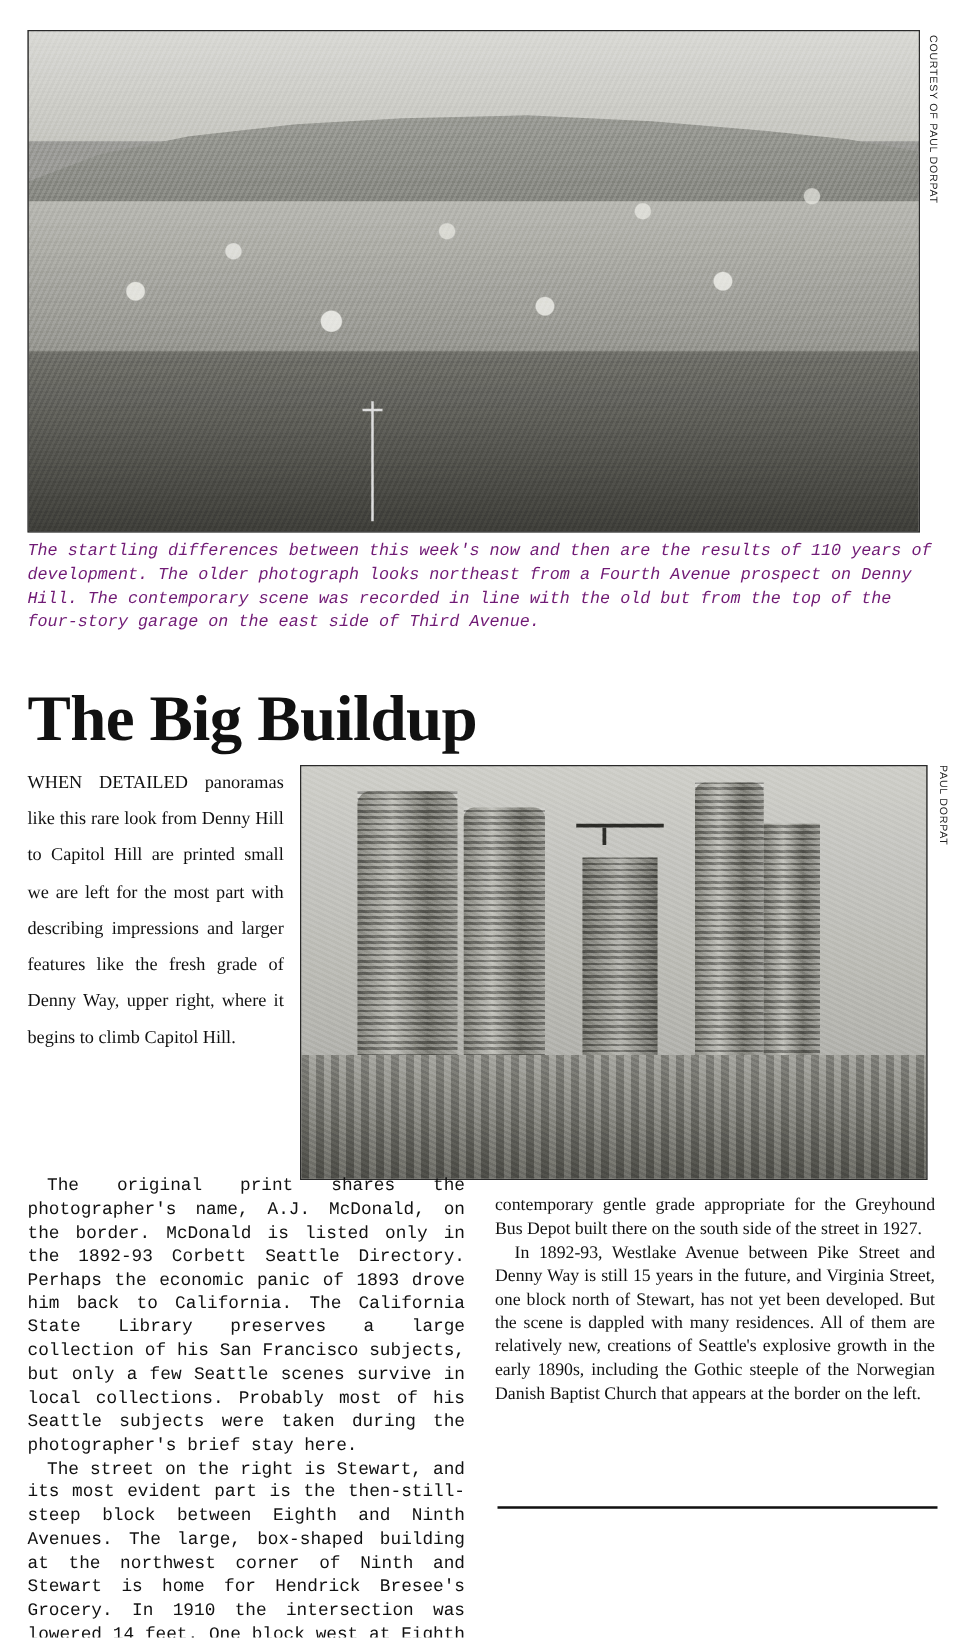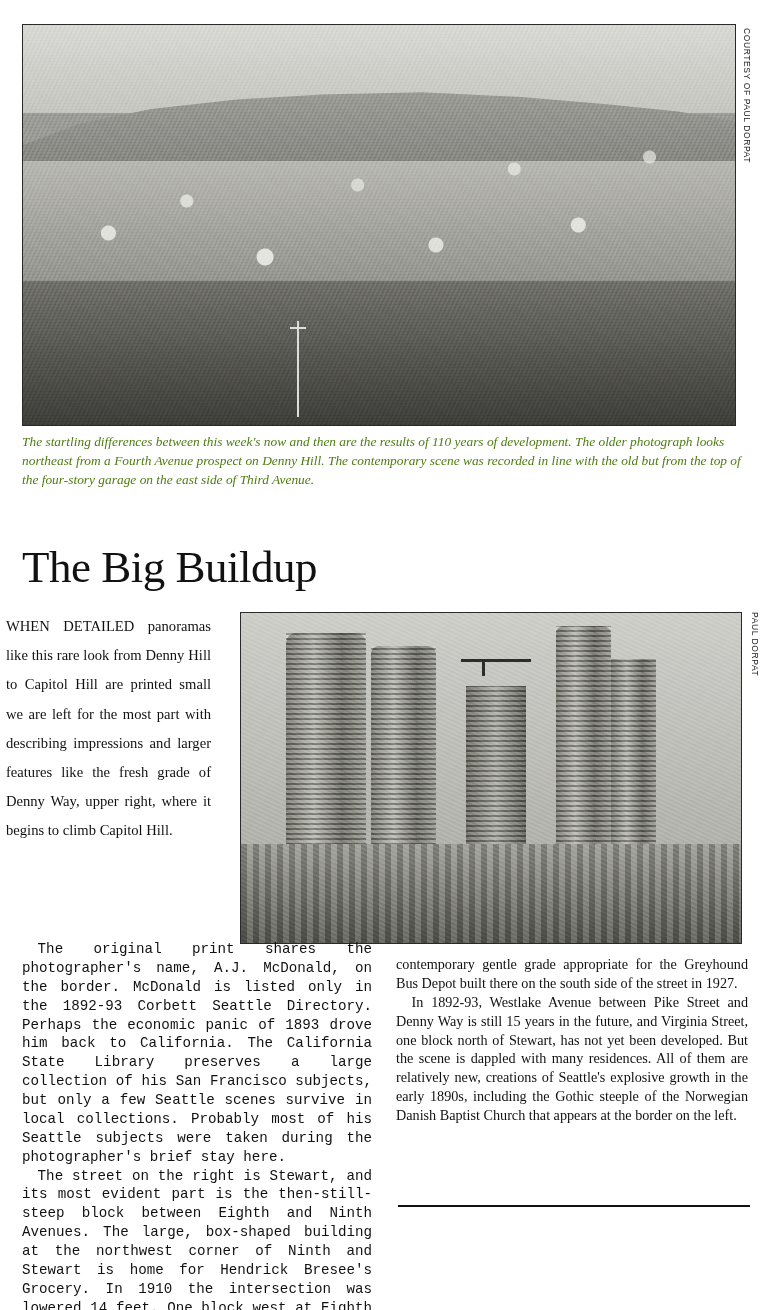--- a/index.html
+++ b/index.html
@@ -41,28 +41,28 @@
         radial-gradient(circle at 8% 72%, rgba(246,246,241,.9) 0 9px, transparent 10px),
         radial-gradient(circle at 19% 80%, rgba(228,228,222,.8) 0 8px, transparent 9px),
         radial-gradient(circle at 41% 76%, rgba(244,244,239,.85) 0 9px, transparent 10px),
         radial-gradient(circle at 63% 70%, rgba(232,232,226,.8) 0 8px, transparent 9px),
         radial-gradient(circle at 83% 68%, rgba(242,242,237,.85) 0 9px, transparent 10px);}
   .pole{position:absolute;left:38.5%;top:74%;width:2px;height:24%;background:#ddd;}
   .pole:after{content:"";position:absolute;left:-7px;top:6px;width:16px;height:2px;background:#ddd;}
 
   
   .caption{position:absolute;left:22px;top:432px;width:730px;
-           font-style:italic;font-size:13.4px;line-height:1.42;color:#4d7c0f;}
+           font-style:italic;font-size:13.4px;line-height:1.42;color:#701a75;font-family:Liberation Mono, monospace;}
 
   
-  .headline{position:absolute;left:22px;top:515px;font-size:45px;line-height:1;
-            font-weight:400;letter-spacing:-.5px;}
+  .headline{position:absolute;left:22px;top:515px;font-size:52px;line-height:1;
+            font-weight:700;letter-spacing:-.5px;}
 
   
-  .lead{position:absolute;left:6px;top:612px;width:205px;
+  .lead{position:absolute;left:22px;top:612px;width:205px;
         font-size:14.6px;line-height:2.0;text-align:justify;}
 
   
   .photo2-wrap{position:absolute;left:240px;top:612px;width:500px;height:330px;}
   .p2{position:relative;width:100%;height:100%;overflow:hidden;border:1px solid #2a2a2a;background:#8e8e8a;}
   .p2sky{position:absolute;inset:0;background:linear-gradient(#cfcfca,#a8a8a2);}
   .tower{position:absolute;background:linear-gradient(90deg,#77776f,#b9b9b2 35%,#6e6e66 70%,#9c9c95);}
   .t1{left:9%;top:6%;width:16%;height:72%;border-radius:10px 10px 0 0;}
   .t2{left:26%;top:10%;width:13%;height:68%;border-radius:8px 8px 0 0;}
   .t3{left:63%;top:4%;width:11%;height:70%;border-radius:8px 8px 0 0;}

